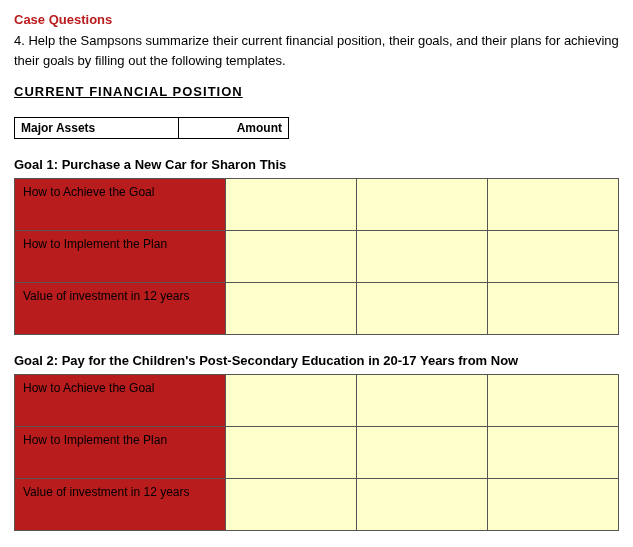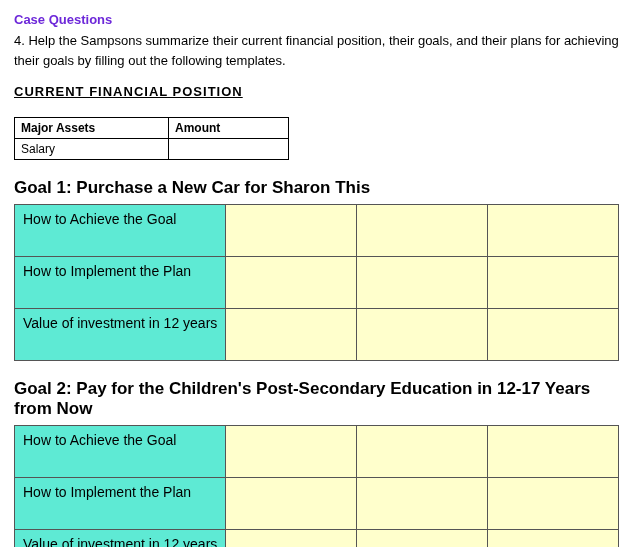--- a/index.html
+++ b/index.html
@@ -5,21 +5,21 @@
     * { box-sizing: border-box; margin: 0; padding: 0; }
     body {
       font-family: Arial, sans-serif;
       font-size: 13px;
       background: #fff;
       color: #000;
       padding: 12px 14px;
       width: 633px;
     }
     .case-questions-title {
-      color: #6d28d9;
+      color: #b91c1c;
       font-weight: bold;
       margin-bottom: 4px;
     }
     .intro-text {
       margin-bottom: 14px;
       line-height: 1.5;
     }
     .section-title {
       font-weight: bold;
       text-decoration: underline;
@@ -37,49 +37,49 @@
       border: 1px solid #000;
       padding: 3px 6px;
       font-size: 12px;
     }
     .financial-table th {
       background: #fff;
       font-weight: bold;
       text-align: left;
     }
     .financial-table th:last-child {
-      text-align: left;
+      text-align: right;
     }
     .financial-table td {
       height: 18px;
     }
     .financial-table td:last-child {
       width: 120px;
     }
     
     .goal-title {
       font-weight: bold;
       margin-bottom: 6px;
-      font-size: 17px;
+      font-size: 13px;
     }
     .goal-table {
       border-collapse: collapse;
       width: 100%;
       margin-bottom: 18px;
     }
     .goal-table td {
       border: 1px solid #555;
       vertical-align: top;
       padding: 6px 8px;
       height: 52px;
     }
     .goal-table .label-cell {
-      background: #5eead4;
+      background: #b91c1c;
       width: 210px;
-      font-size: 14px;
+      font-size: 12px;
     }
     .goal-table .yellow-cell {
       background: #ffffcc;
       width: 130px;
     }
   </style>
 </head>
 <body>
 
 <div class="case-questions-title">Case Questions</div>
@@ -87,24 +87,20 @@
 
 <div class="section-title">CURRENT  FINANCIAL  POSITION</div>
 <table class="financial-table">
   <thead>
     <tr>
       <th>Major Assets</th>
       <th>Amount</th>
     </tr>
   </thead>
   <tbody>
-    <tr>
-      <td>Salary</td>
-      <td></td>
-    </tr>
   </tbody>
 </table>
 
 <div class="goal-title">Goal 1: Purchase a New Car for Sharon This</div>
 <table class="goal-table">
   <tbody>
     <tr>
       <td class="label-cell">How to Achieve the Goal</td>
       <td class="yellow-cell"></td>
       <td class="yellow-cell"></td>
@@ -118,21 +114,21 @@
     </tr>
     <tr>
       <td class="label-cell">Value of investment in 12 years</td>
       <td class="yellow-cell"></td>
       <td class="yellow-cell"></td>
       <td class="yellow-cell"></td>
     </tr>
   </tbody>
 </table>
 
-<div class="goal-title">Goal 2: Pay for the Children's Post-Secondary Education in 12-17 Years from Now</div>
+<div class="goal-title">Goal 2: Pay for the Children's Post-Secondary Education in 20-17 Years from Now</div>
 <table class="goal-table">
   <tbody>
     <tr>
       <td class="label-cell">How to Achieve the Goal</td>
       <td class="yellow-cell"></td>
       <td class="yellow-cell"></td>
       <td class="yellow-cell"></td>
     </tr>
     <tr>
       <td class="label-cell">How to Implement the Plan</td>

